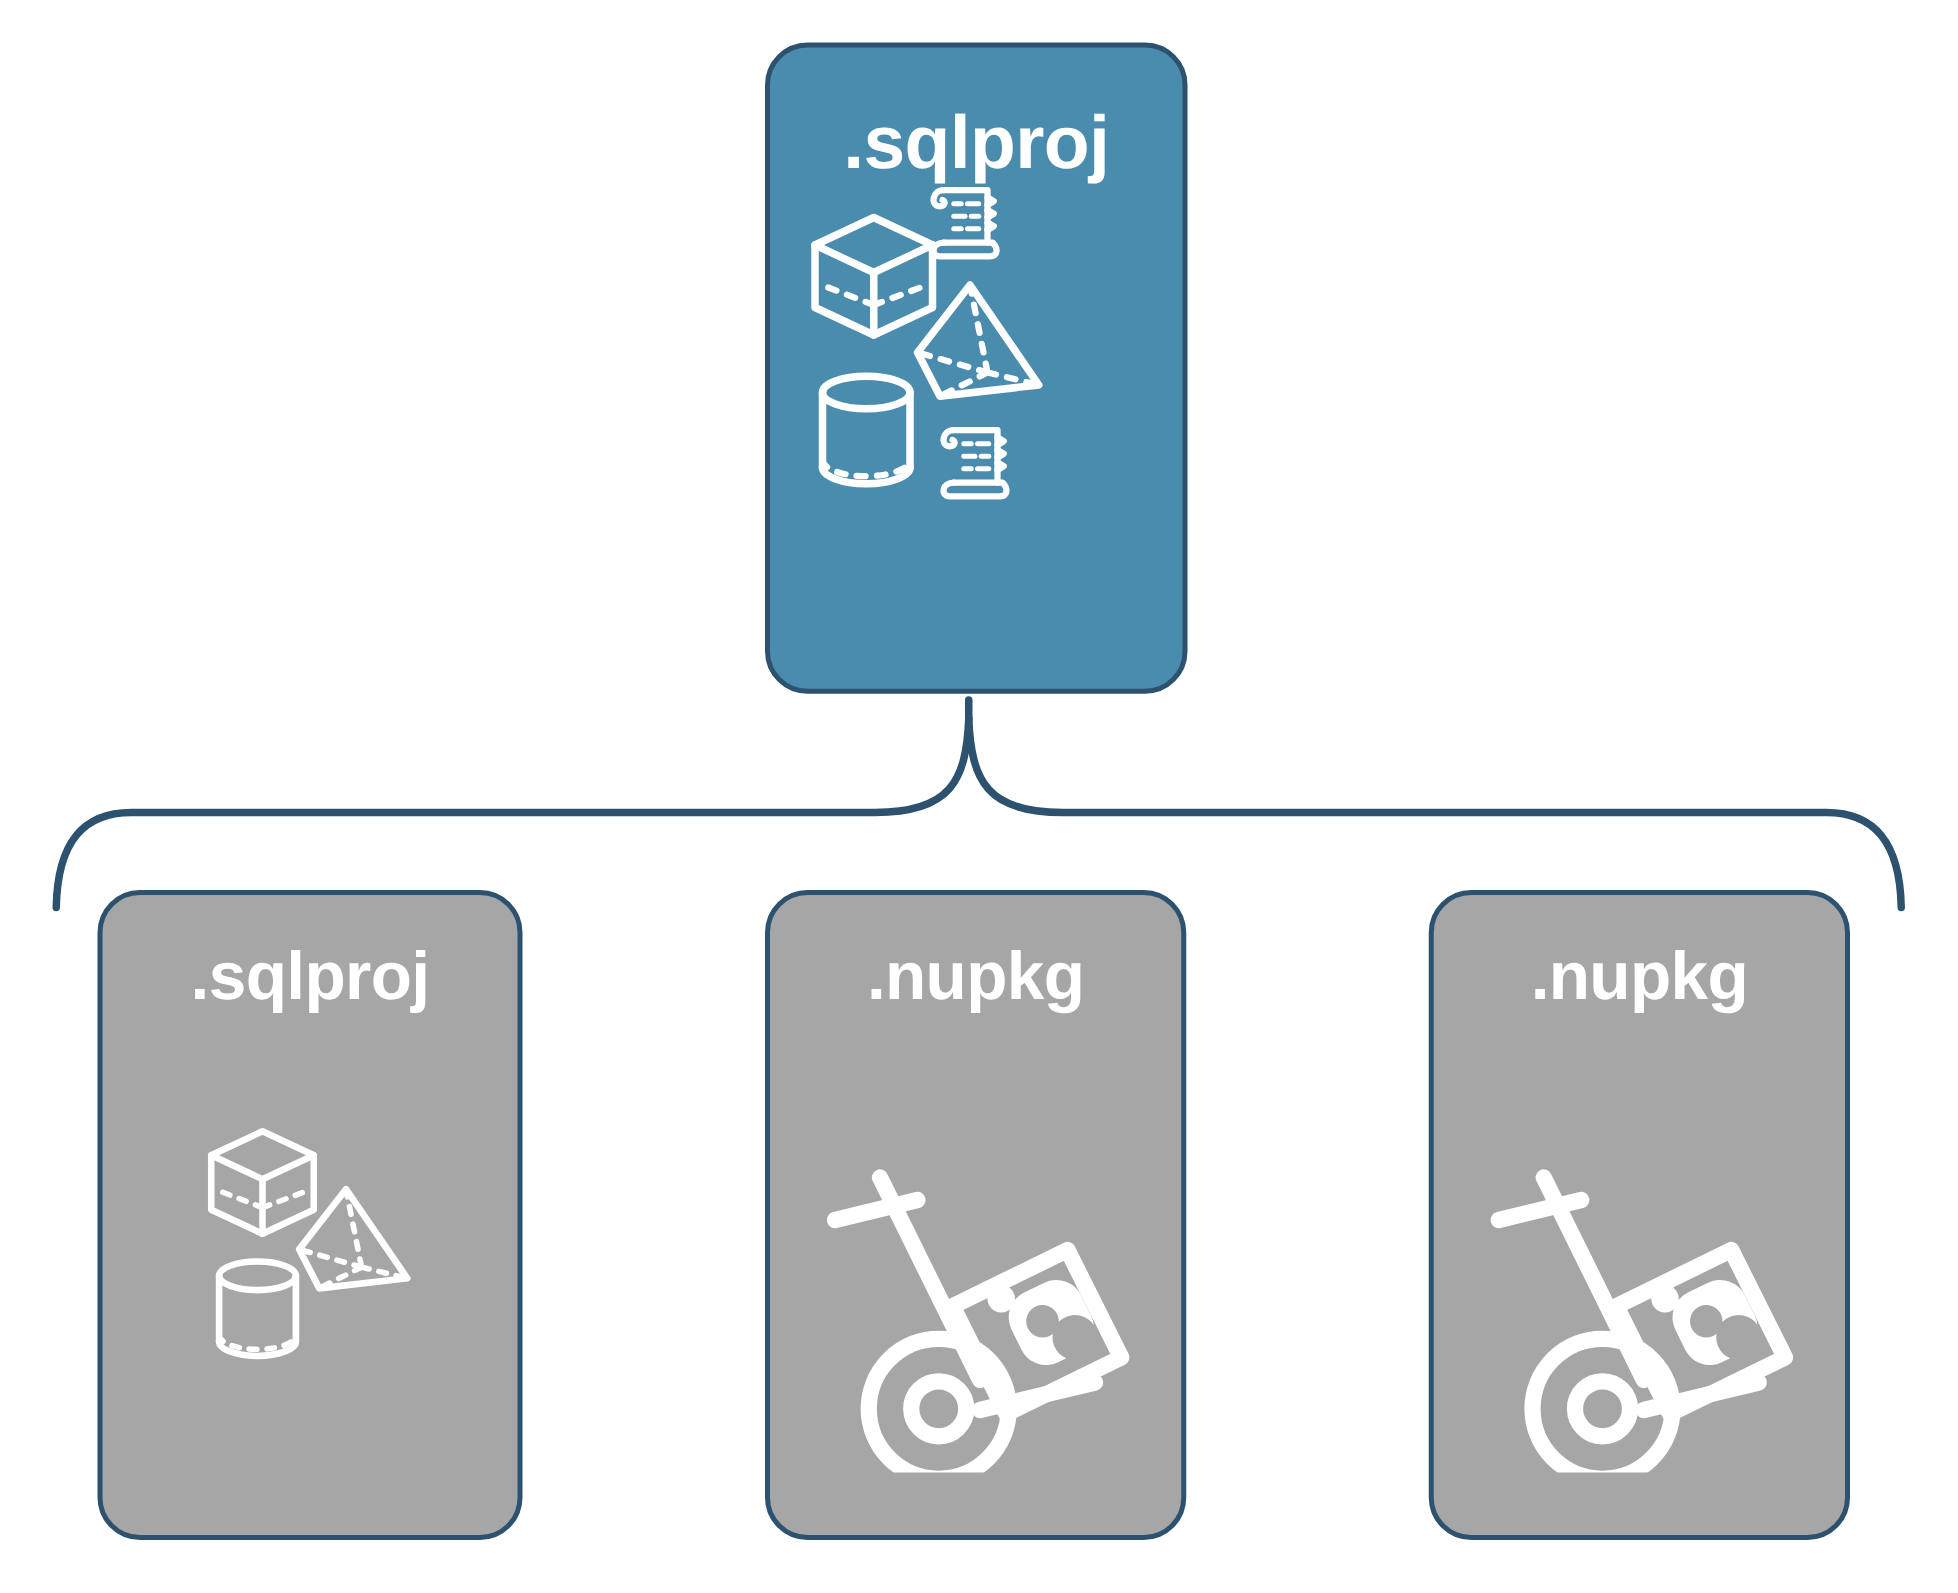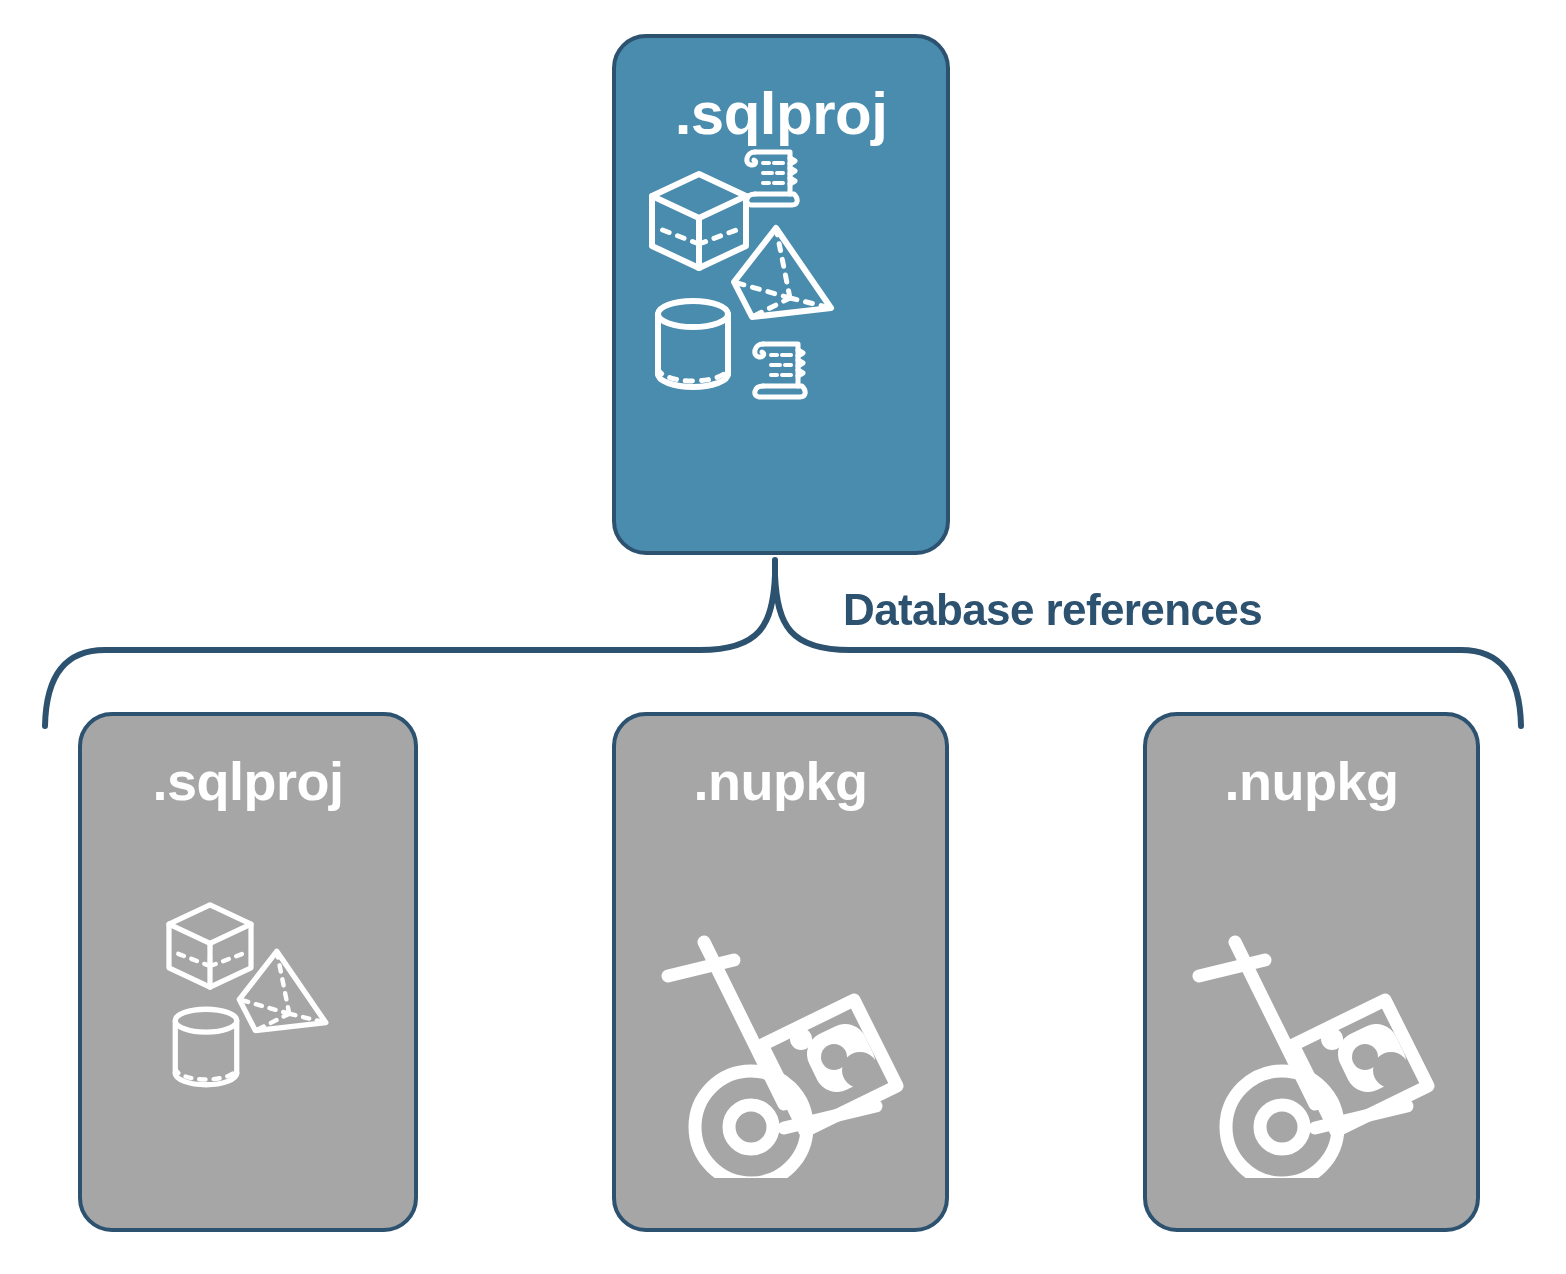--- a/index.html
+++ b/index.html
@@ -171,21 +171,20 @@
     <g fill="none" stroke="#2C5270" stroke-width="6" stroke-linecap="round">
 
       <path d="M775 560 L775 575"></path>
 
       <path d="M775 575 C773 625 760 650 700 650 L105 650 C68 650 46 672 45 726"></path>
 
       <path d="M775 575 C777 625 790 650 850 650 L1461 650 C1498 650 1520 672 1521 726"></path>
     </g>
   </svg>
 
-  <div id="brace-label">Database references</div>
 
   <div class="node secondary" style="left:78px; top:712px; width:340px; height:520px;">
     <div class="node-title">.sqlproj</div>
 
     <div class="node-art">
 
       <svg width="96" height="96" viewBox="0 0 110 110" style="left:80px; top:90px;">
         <g fill="none" stroke="#ffffff" stroke-width="6" stroke-linejoin="round" stroke-linecap="round">
           <path d="M8 30 L55 8 L102 30 L102 80 L55 102 L8 80 Z"></path>
           <path d="M8 30 L55 52 L102 30"></path>

